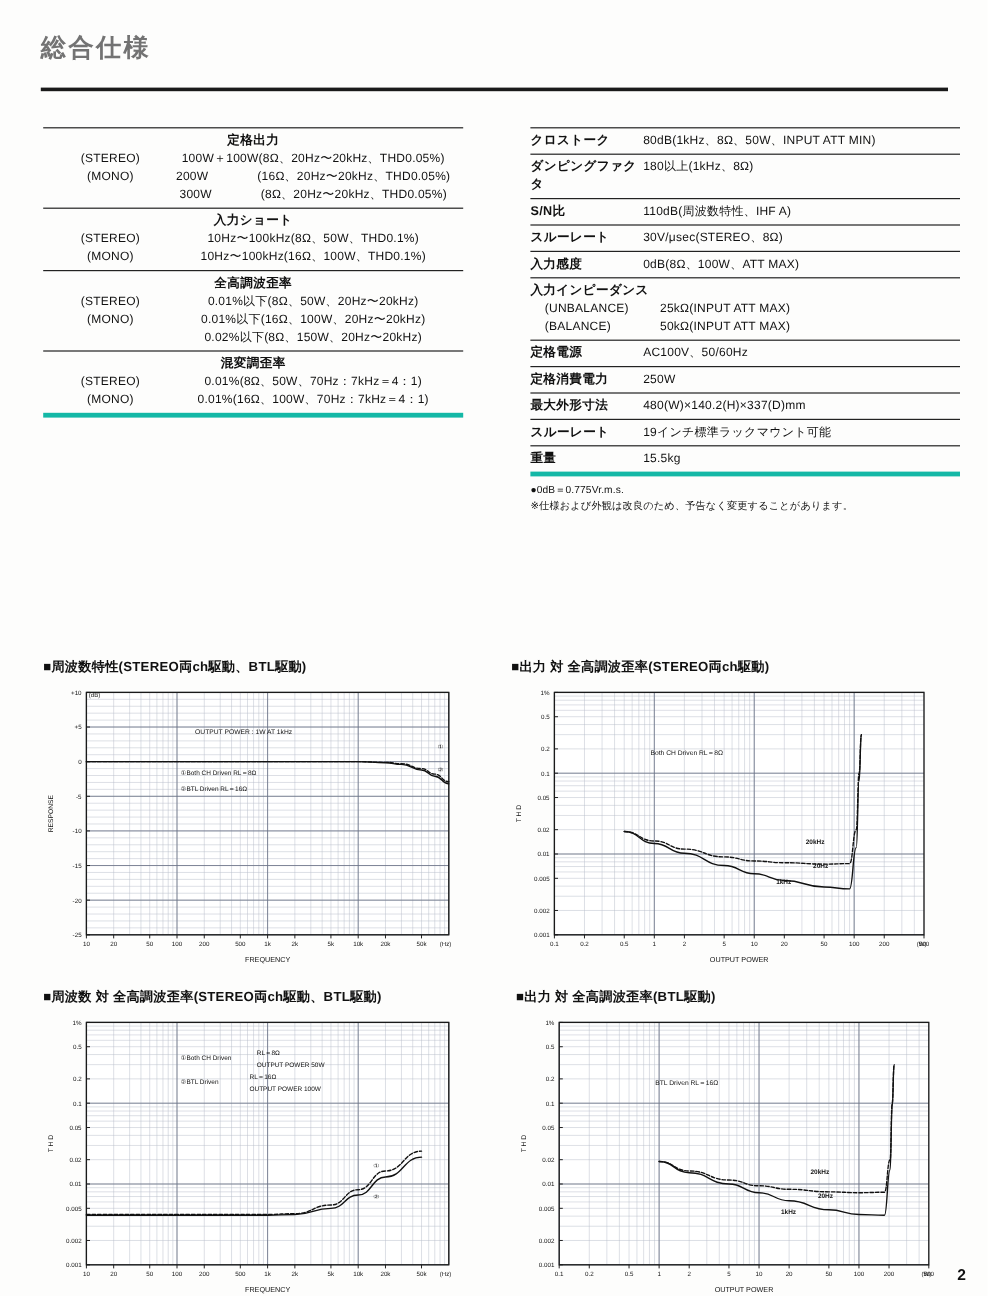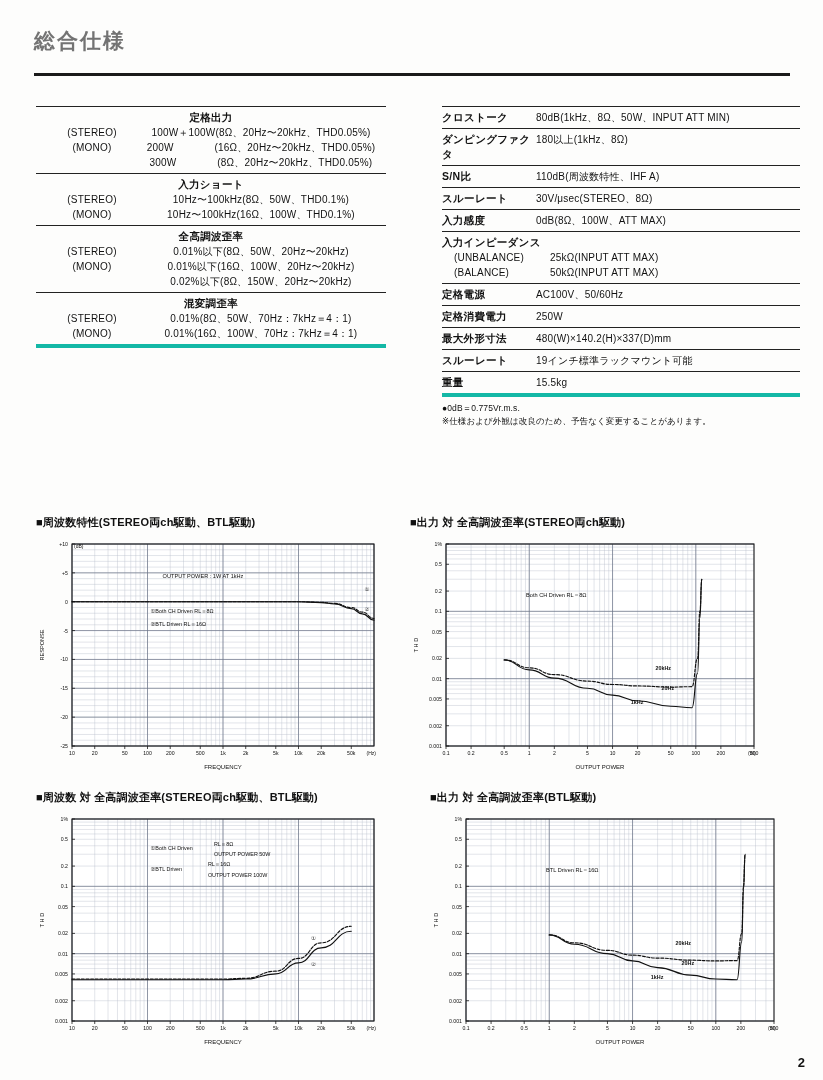--- a/index.html
+++ b/index.html
@@ -96,21 +96,21 @@
 
   .footnotes {
     margin-top: 5px;
     font-size: 8.5px;
     line-height: 13px;
     color: #111;
     letter-spacing: 0.1px;
   }
 
   
-  .chart-block { position: absolute; }
+  .chart-block { position: absolute; margin-top: 33px; }
   .chart-title {
     font-size: 11px;
     font-weight: bold;
     color: #111;
     letter-spacing: 0.2px;
     margin-bottom: 4px;
     white-space: nowrap;
   }
   .chart-svg { display: block; }
 
@@ -407,21 +407,21 @@
         <text x="8" y="111" text-anchor="middle" font-size="5.6" fill="#111" font-family="&quot;Liberation Sans&quot;, sans-serif" transform="rotate(-90 8 111)">RESPONSE</text>
         <path d="M36,67.71428571428572 C73.75,67.71428571428572 73.75,67.71428571428572 111.5,67.71428571428572 C149.25,67.71428571428572 149.25,67.71428571428572 187,67.71428571428572 C224.75,67.71428571428572 224.75,67.71428571428572 262.5,67.71428571428572 C273.8638823363153,67.71428571428572 273.8638823363153,68.29142857142858 285.2277646726306,68.29142857142858 C291.87520970198256,68.29142857142858 291.87520970198256,69.44571428571427 298.5226547313345,69.44571428571427 C306.89744502935196,69.44571428571427 306.89744502935196,73.4857142857143 315.2722353273694,73.4857142857143 C320.7885686742229,73.4857142857143 320.7885686742229,78.10285714285715 326.3049020210764,78.10285714285715 C332.1524510105382,78.10285714285715 332.1524510105382,84.45142857142856 338,84.45142857142856" fill="none" stroke="#111" stroke-width="1.15" stroke-linecap="round" stroke-dasharray="3,1.6"></path>
         <path d="M36,67.71428571428572 C73.75,67.71428571428572 73.75,67.71428571428572 111.5,67.71428571428572 C149.25,67.71428571428572 149.25,67.71428571428572 187,67.71428571428572 C224.75,67.71428571428572 224.75,67.71428571428572 262.5,67.71428571428572 C273.8638823363153,67.71428571428572 273.8638823363153,68.57999999999998 285.2277646726306,68.57999999999998 C291.87520970198256,68.57999999999998 291.87520970198256,70.02285714285713 298.5226547313345,70.02285714285713 C306.89744502935196,70.02285714285713 306.89744502935196,74.63999999999999 315.2722353273694,74.63999999999999 C320.7885686742229,74.63999999999999 320.7885686742229,79.83428571428573 326.3049020210764,79.83428571428573 C332.1524510105382,79.83428571428573 332.1524510105382,86.18285714285713 338,86.18285714285713" fill="none" stroke="#111" stroke-width="1.15" stroke-linecap="round"></path>
         <text x="126.6" y="44.34" font-size="5.6" fill="#111" font-family="&quot;Liberation Sans&quot;, sans-serif">OUTPUT POWER : 1W AT 1kHz</text>
         <text x="114.52" y="78.68" font-size="5.4" fill="#111" font-family="&quot;Liberation Sans&quot;, sans-serif">①Both CH Driven RL＝8Ω</text>
         <text x="114.52" y="91.81" font-size="5.4" fill="#111" font-family="&quot;Liberation Sans&quot;, sans-serif">②BTL Driven RL＝16Ω</text>
         <text x="331" y="56.864000000000004" font-size="5.6" fill="#111" text-anchor="middle" font-family="&quot;Liberation Sans&quot;, sans-serif">①</text>
         <text x="331" y="76.66" font-size="5.6" fill="#111" text-anchor="middle" font-family="&quot;Liberation Sans&quot;, sans-serif">②</text>
       </svg>
     </div>
-  <div class="chart-block" id="chart1" style="left:410px; top:515px;">
+  <div class="chart-block" id="chart1" style="left:426px; top:515px;">
     <div class="chart-title">■出力 対 全高調波歪率(STEREO両ch駆動)</div>
   <svg width="358" height="238" class="chart-svg">
         <rect x="36" y="10" width="308" height="202" fill="#ffffff"></rect>
         <g stroke="#aab0c0" stroke-width="0.4" opacity="0.85">
           <line x1="36" y1="10" x2="36" y2="212"></line>
           <line x1="61.06569086957205" y1="10" x2="61.06569086957205" y2="212"></line>
           <line x1="75.72818008294037" y1="10" x2="75.72818008294037" y2="212"></line>
           <line x1="86.13138173914409" y1="10" x2="86.13138173914409" y2="212"></line>
           <line x1="94.20073184782096" y1="10" x2="94.20073184782096" y2="212"></line>
           <line x1="100.79387095251242" y1="10" x2="100.79387095251242" y2="212"></line>

